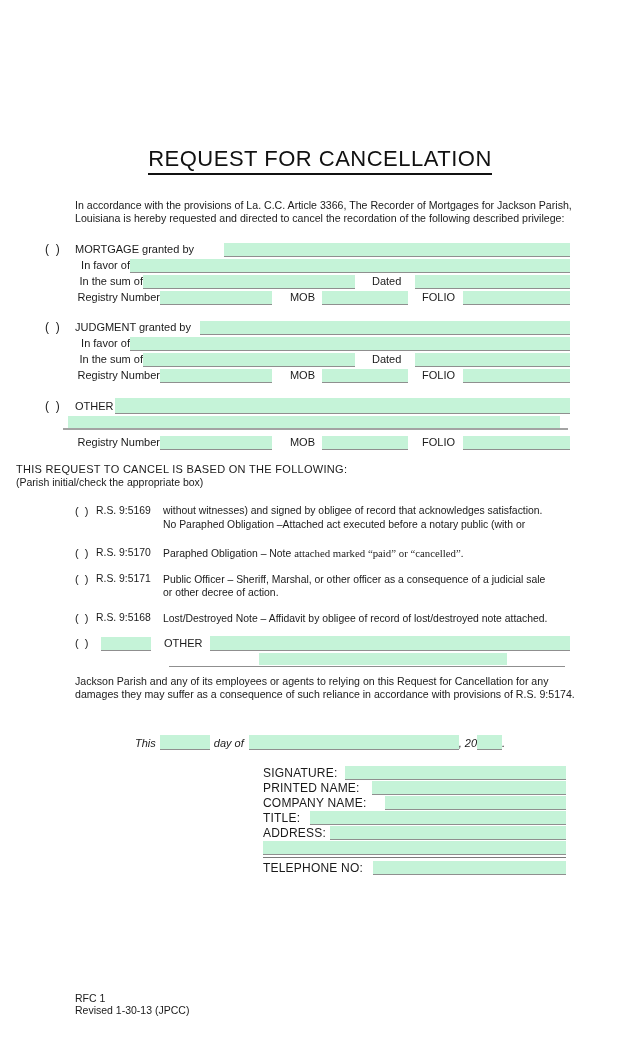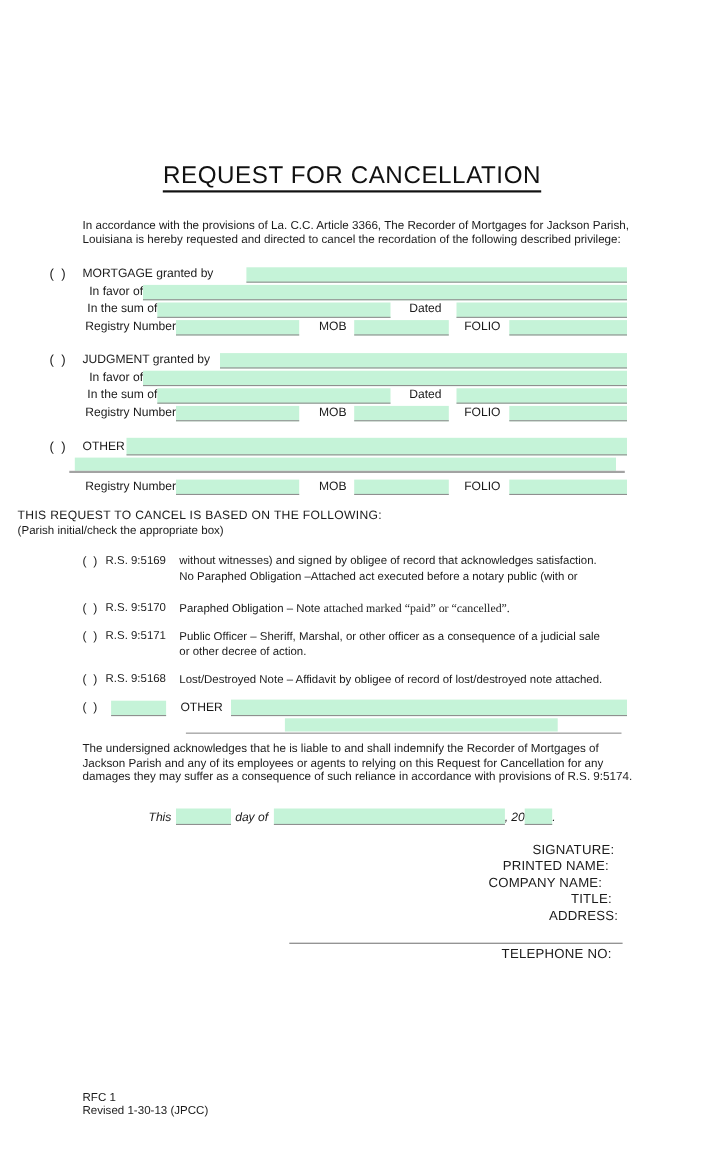--- a/index.html
+++ b/index.html
@@ -30,21 +30,21 @@
   .dline{white-space:pre;}
   .serif{font-family:"Liberation Serif",serif;font-size:10.8px;}
   .otherrow{top:634px;left:45px;width:525px;}
   .otherline2{top:653px;left:169px;width:396px;height:13px;border-bottom:1px solid #8f8f8f;}
   .otherline2 .band2{margin-left:90px;width:248px;height:12px;background:#c5f3d8;}
   .ack{top:675px;left:75px;width:500px;font-size:10.6px;line-height:12.6px;}
   .dateline{top:733px;left:135px;display:flex;align-items:flex-end;height:17px;}
   .dateline .lbl{padding-bottom:0;font-style:italic;}
   .dateline .field{height:14px;}
   .sig{top:765px;left:263px;width:303px;}
-  .sig-row{display:flex;align-items:flex-end;height:15px;flex-direction:column;}
+  .sig-row{display:flex;align-items:flex-end;height:15px;}
   .sig-lbl{font-size:12px;line-height:14px;letter-spacing:.2px;white-space:nowrap;}
   .sigsep{border-top:1px solid #7a7a7a;margin-top:2px;}
   .footer{top:992px;left:75px;font-size:10.5px;line-height:12px;}
 </style>
 </head>
 <body>
 
 <div class="page">
 
   <div class="abs title">
@@ -171,21 +171,20 @@
       <span class="field" style="width:50px;margin:0 13px 0 5px"></span>
       <span class="lbl" style="width:41px;margin-right:5px">OTHER</span>
       <span class="field grow" style="height:14px"></span>
     </div>
   </div>
   <div class="abs otherline2">
     <div class="band2"></div>
   </div>
 
   <div class="abs ack">
-    <div>The undersigned acknowledges that he is liable to and shall indemnify the Recorder of Mortgages of</div>
     <div>Jackson Parish and any of its employees or agents to relying on this Request for Cancellation for any</div>
     <div>damages they may suffer as a consequence of such reliance in accordance with provisions of R.S. 9:5174.</div>
   </div>
 
   <div class="abs dateline">
     <span class="lbl">This</span>
     <span class="field" style="width:50px;margin:0 4px"></span>
     <span class="lbl">day of</span>
     <span class="field" style="width:210px;margin-left:5px"></span>
     <span class="lbl">, 20</span>

